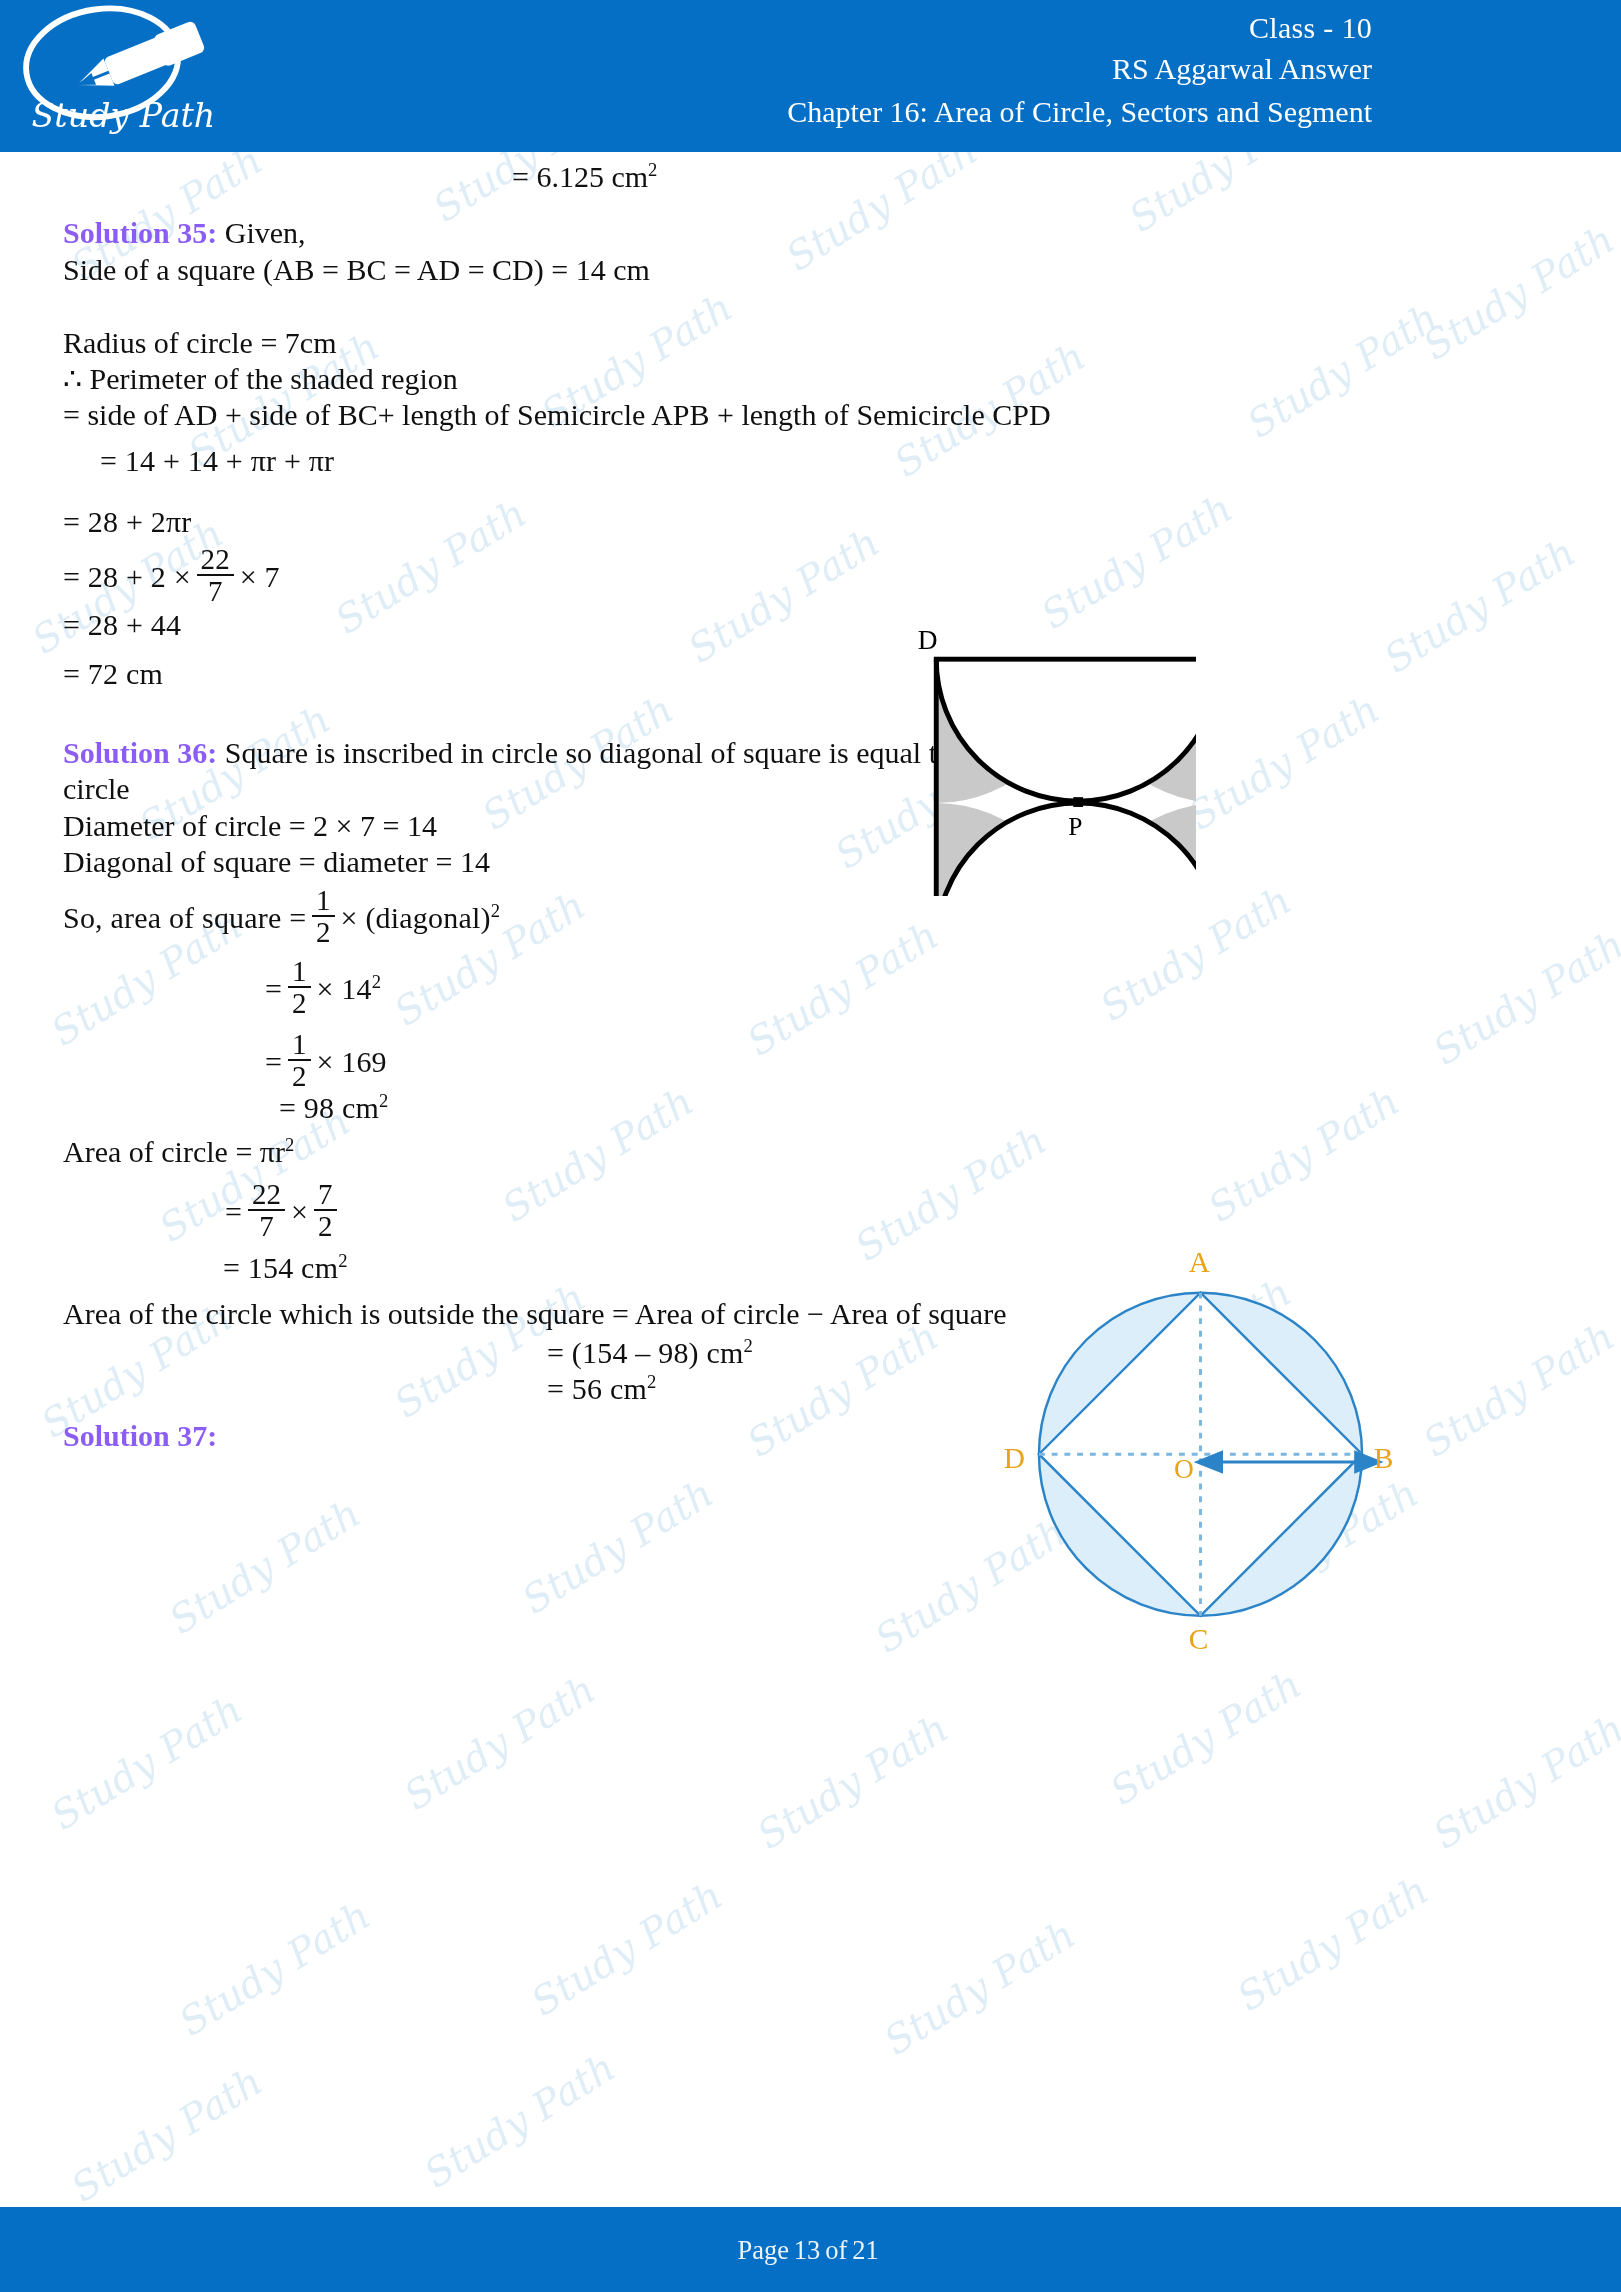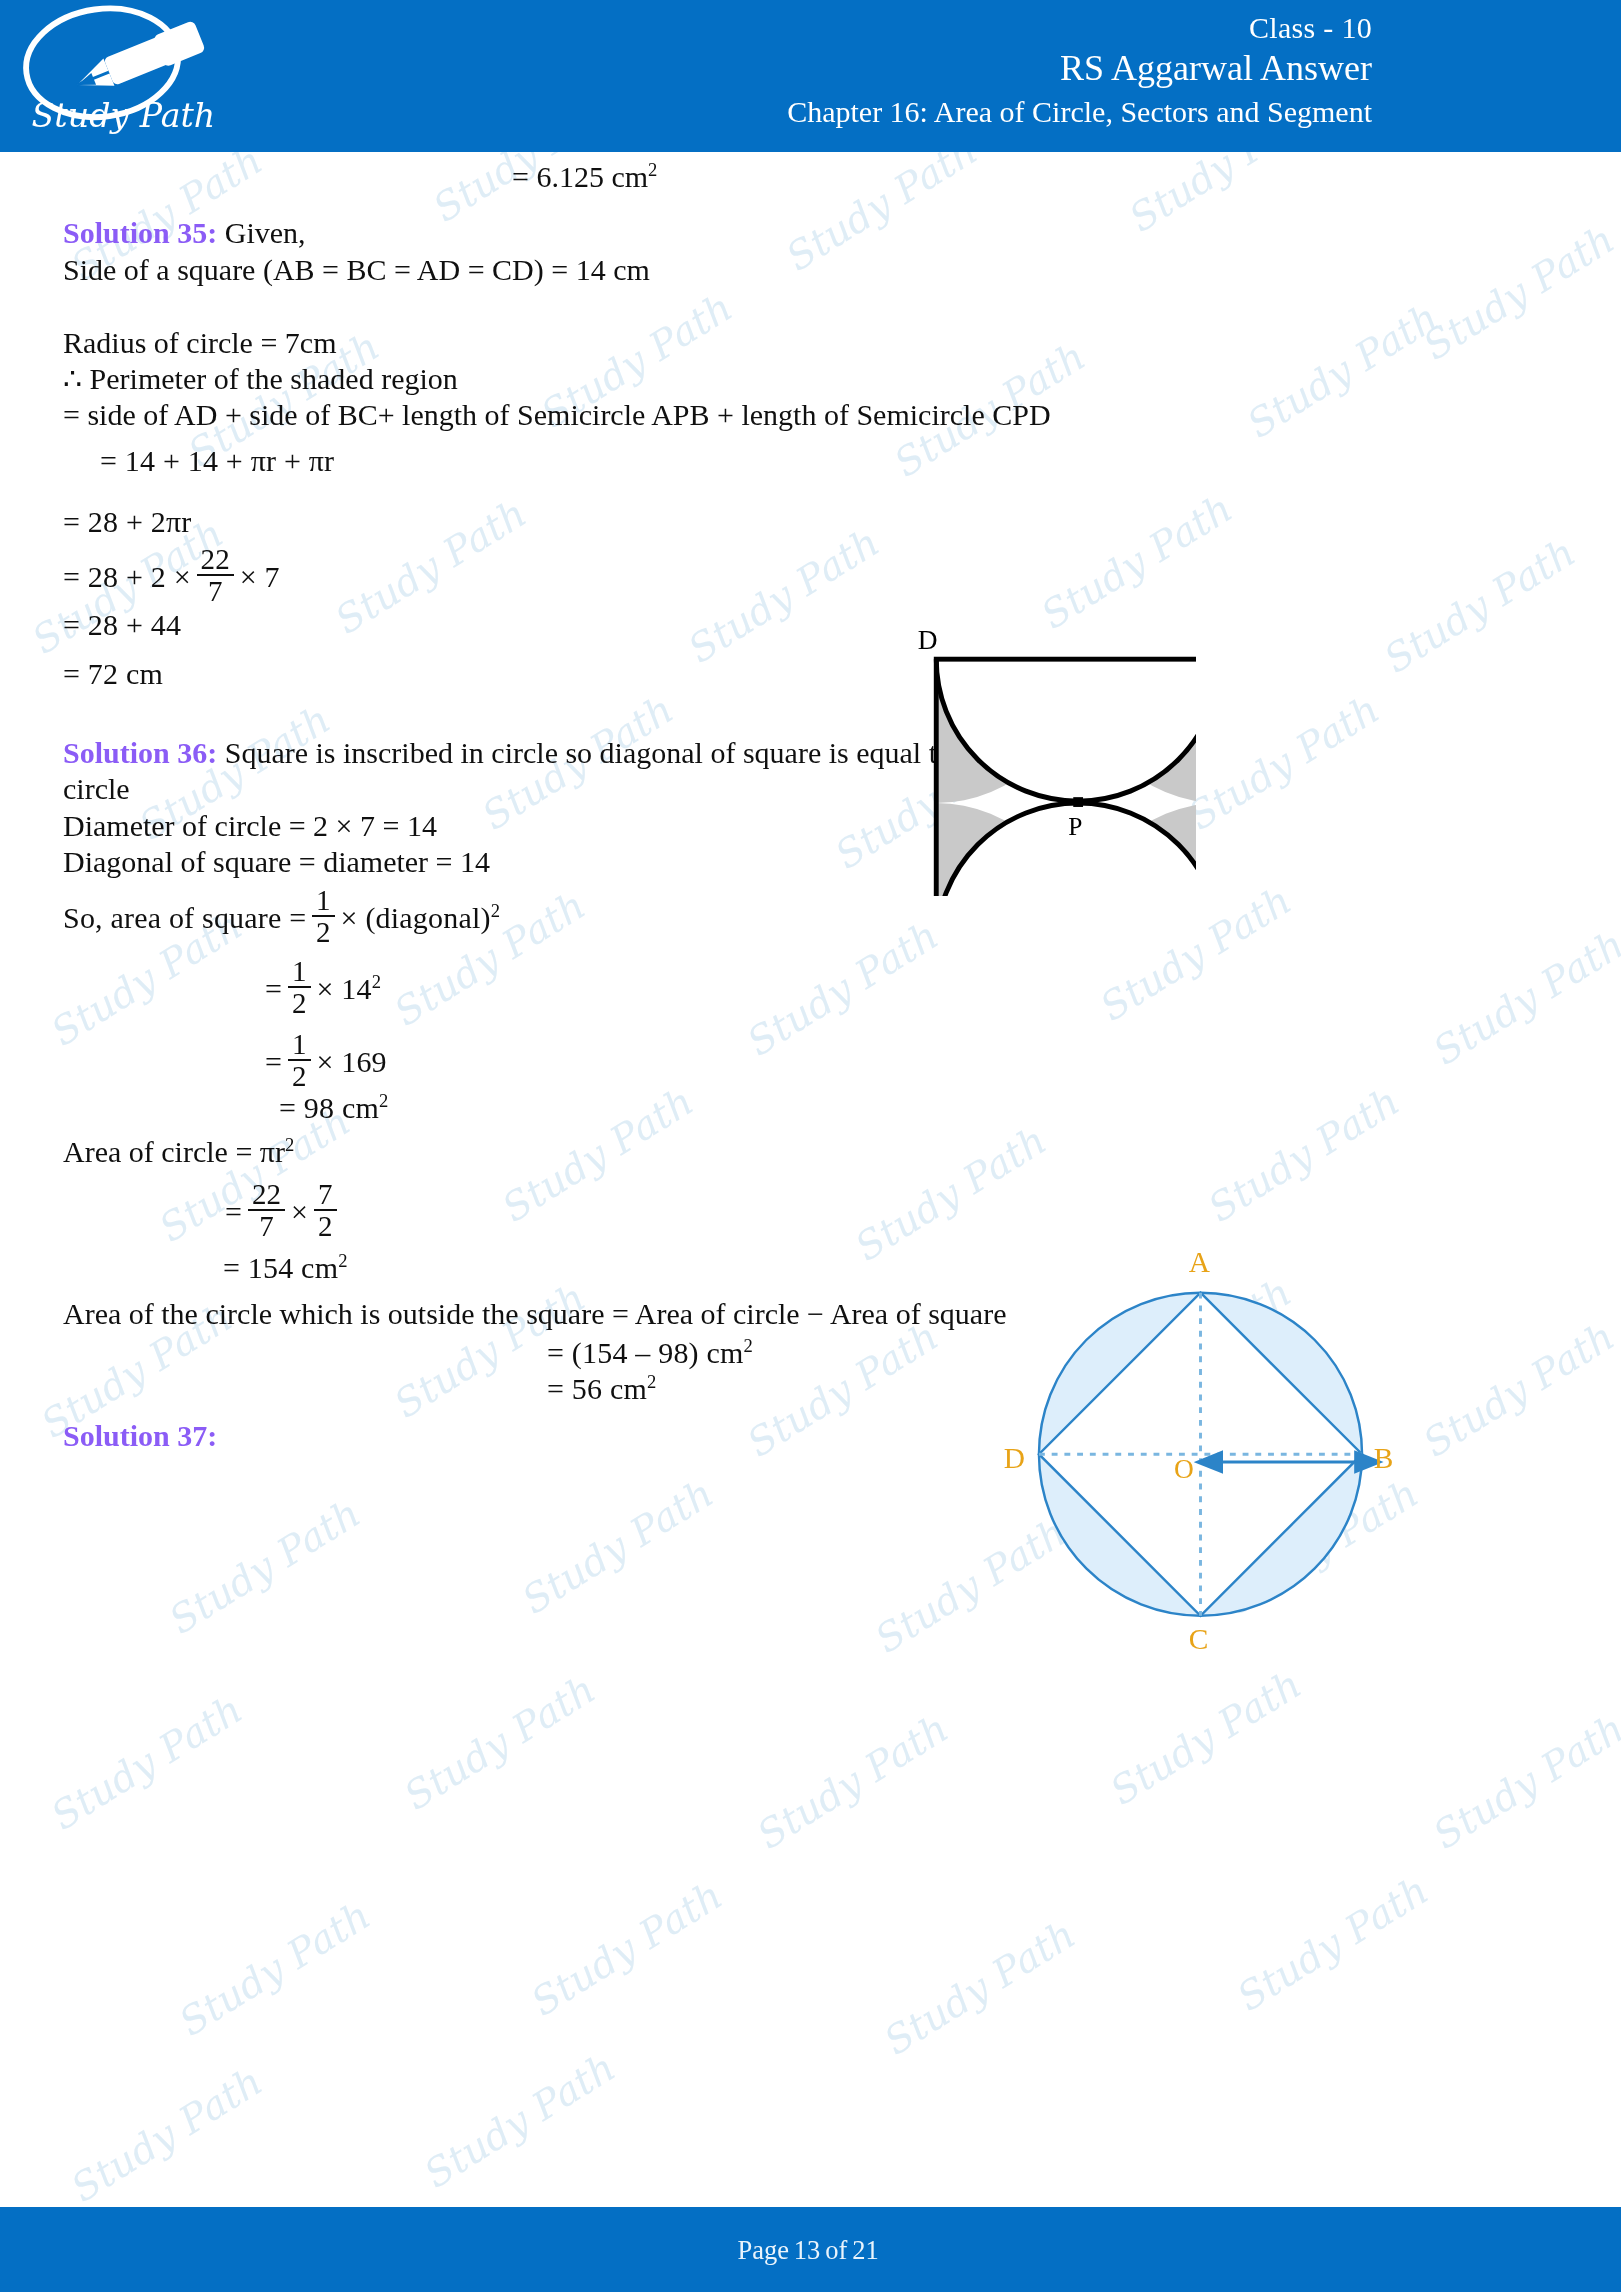--- a/index.html
+++ b/index.html
@@ -30,21 +30,21 @@
     position: absolute; left: 255px; top: 7.8px;
     width: 1117px;
     text-align: right;
     color: #ffffff;
   }
   .hdr-line-1 {
     font-size: 30px; letter-spacing: 0.3px;
     line-height: 39px; font-weight: 400;
   }
   .hdr-line-2 {
-    font-size: 36px; line-height: 43px; font-weight: 400;
+    font-size: 30px; line-height: 43px; font-weight: 400;
   }
   .hdr-line-3 {
     font-size: 30px; line-height: 43px; font-weight: 400;
   }
 
   
   .page-footer {
     position: absolute; left: 0; bottom: 0;
     width: 1621px; height: 86px;
     background: #046FC4;

